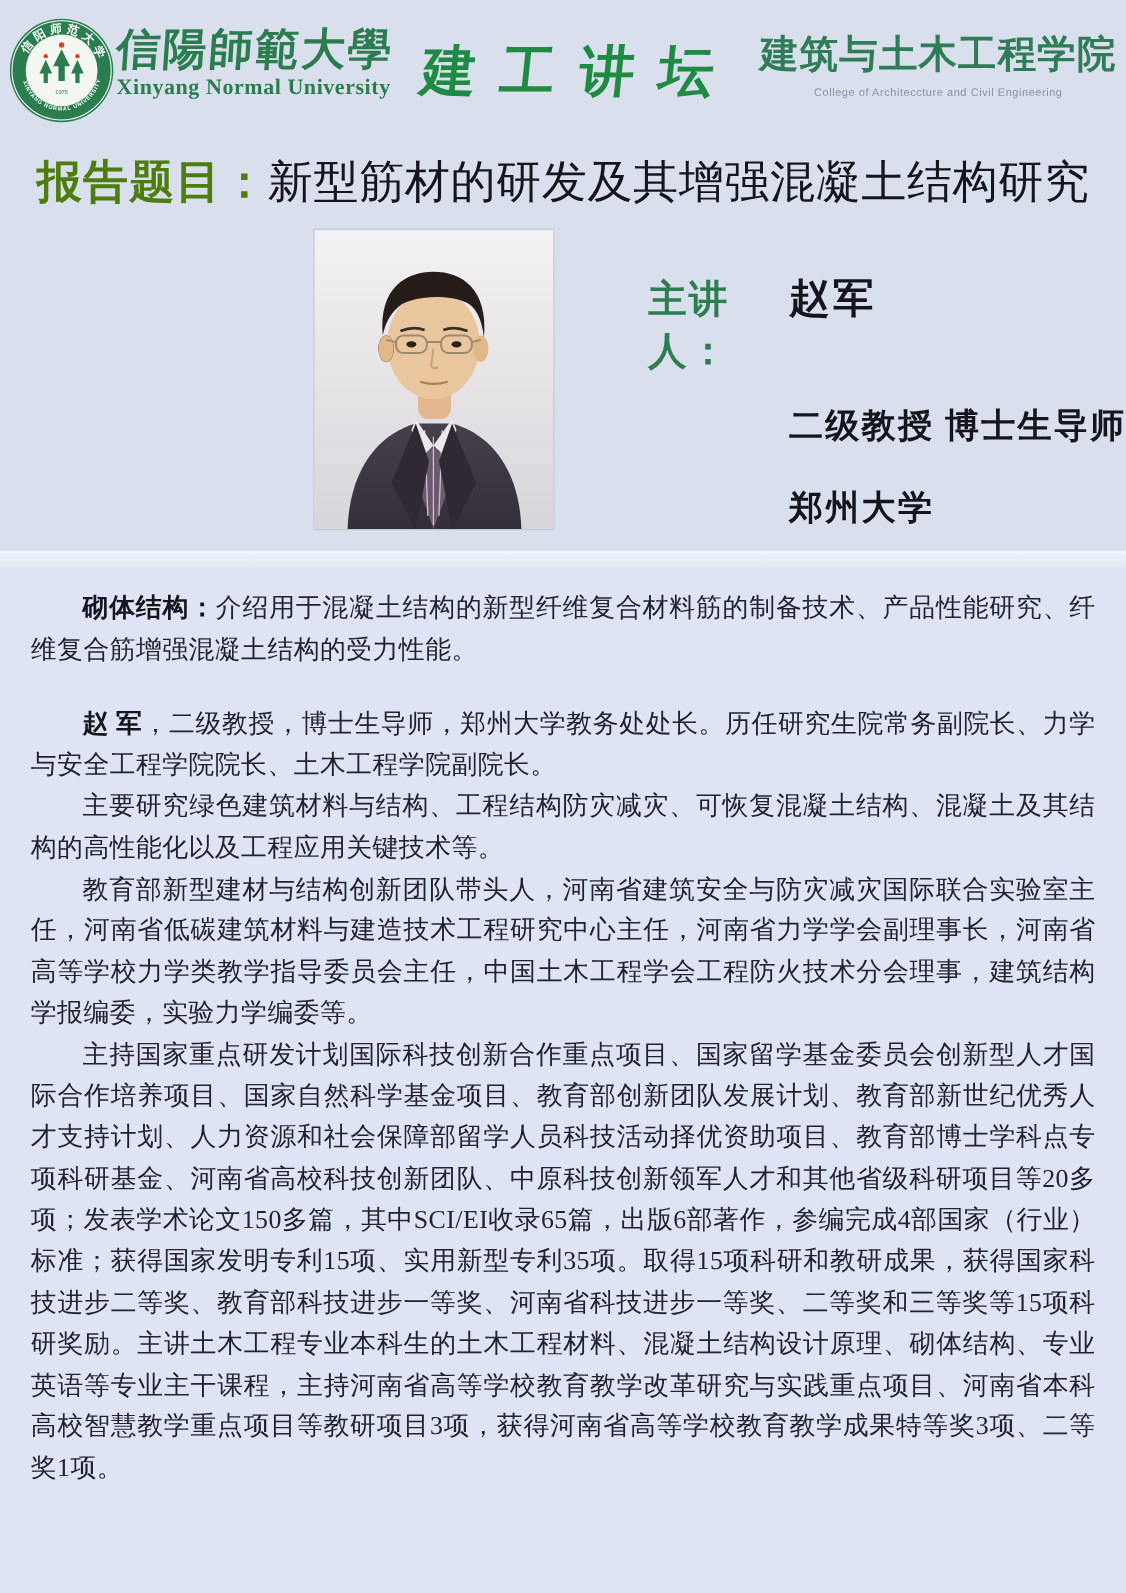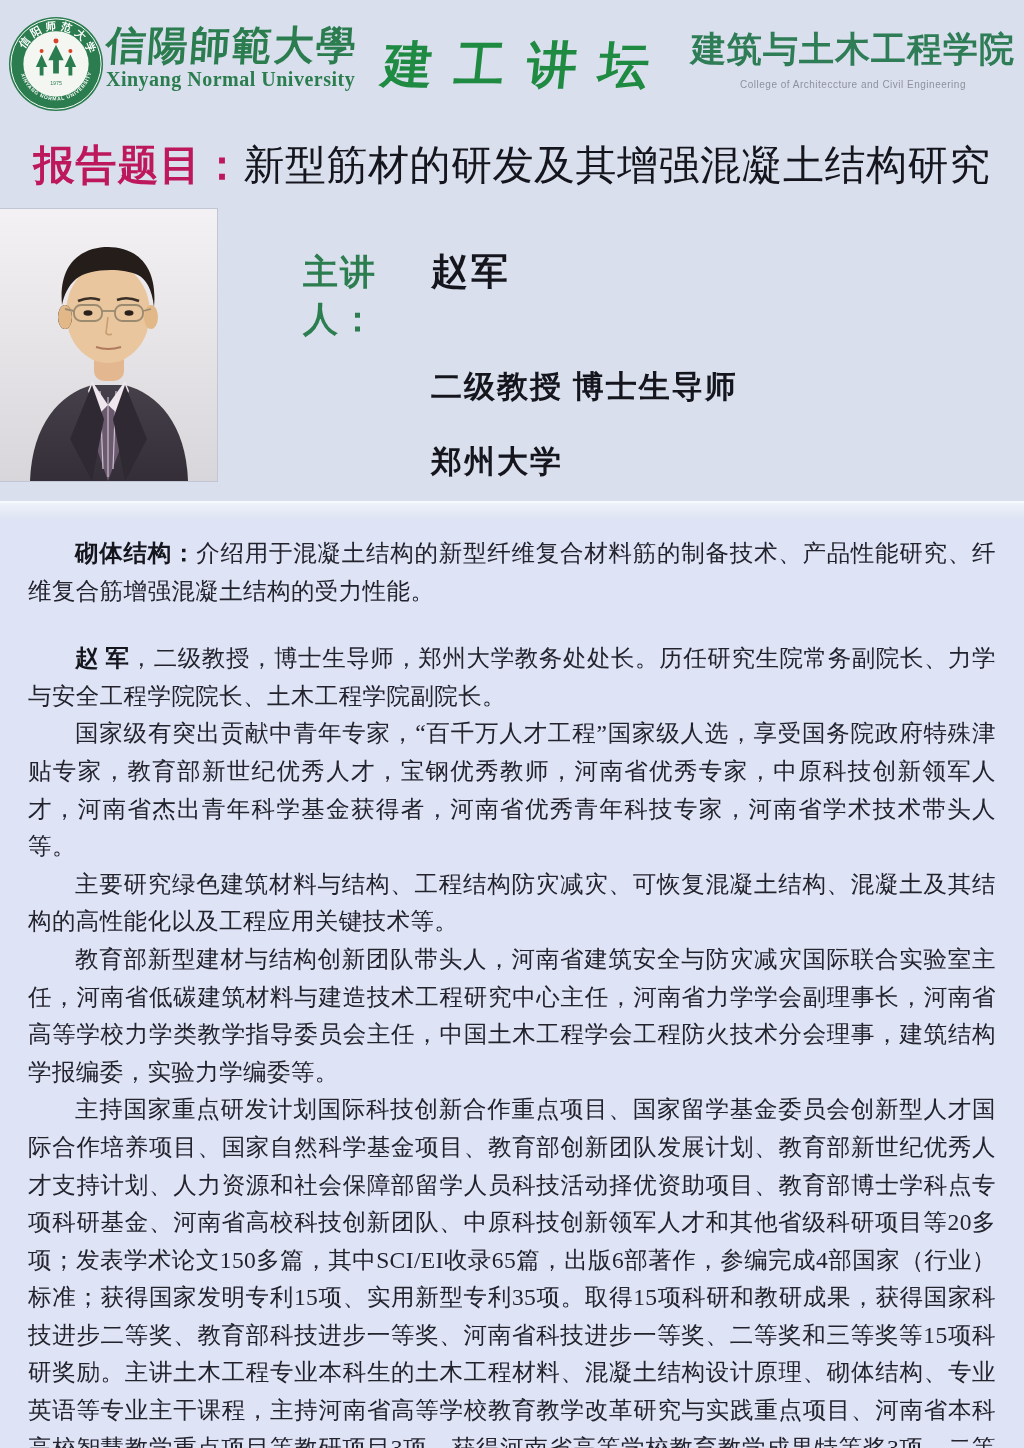--- a/index.html
+++ b/index.html
@@ -34,29 +34,29 @@
     font-family:"Liberation Sans","DejaVu Sans",sans-serif;
     font-weight:bold; font-size:35px; color:#2e7d56; letter-spacing:1px;
   }
   .college-en{
     font-family:"Liberation Sans","DejaVu Sans",sans-serif;
     font-size:10px; color:#8d929c; letter-spacing:.5px; margin-top:6px;
   }
   
   .title-row{ text-align:center; margin-top:22px; white-space:nowrap; }
   .title-label{
-    font-weight:bold; font-size:41px; color:#be185d; letter-spacing:1px;
+    font-weight:bold; font-size:41px; color:#4d7c0f; letter-spacing:1px;
     font-family:"Liberation Serif","DejaVu Serif",serif;
   }
   .title-text{
     font-weight:normal; font-size:41px; color:#15151d; letter-spacing:.5px;
     font-family:"Liberation Serif","DejaVu Serif",serif;
   }
   
-  .speaker-row{ display:flex; margin-top:16px; height:292px; }
+  .speaker-row{ display:flex; margin-top:16px; padding-left:125px; height:292px;justify-content:flex-end; }
   .photo{ width:217px; height:272px; flex:0 0 auto; box-shadow:0 0 0 1px rgba(120,125,140,.25); background:#eceaec; }
   .speaker-info{ margin-left:86px; padding-top:38px; }
   .speaker-line1{ display:flex; align-items:baseline; }
   .speaker-label{
     font-family:"Liberation Sans","DejaVu Sans",sans-serif;
     font-weight:bold; font-size:35px; color:#2c7d4f; letter-spacing:2px;
     width:128px; flex:0 0 auto;
   }
   .speaker-name{
     font-family:"Liberation Sans","DejaVu Sans",sans-serif;
@@ -205,21 +205,20 @@
     </div>
   </div>
 
   <div class="divider"></div>
 
   <div class="body-section">
     <p class="p-gap"><span class="lead">砌体结构：</span><span>介绍用于混凝土结构的新型纤维复合材料筋的制备技术、产品性能研究、纤维复合筋增强混凝土结构的受力性能。</span></p>
 
     <p><span class="lead">赵 军</span><span>，二级教授，博士生导师，郑州大学教务处处长。历任研究生院常务副院长、力学与安全工程学院院长、土木工程学院副院长。</span></p>
 
-    <p><span>国家级有突出贡献中青年专家，“百千万人才工程”国家级人选，享受国务院政府特殊津贴专家，教育部新世纪优秀人才，宝钢优秀教师，河南省优秀专家，中原科技创新领军人才，河南省杰出青年科学基金获得者，河南省优秀青年科技专家，河南省学术技术带头人等。</span></p>
 
     <p><span>主要研究绿色建筑材料与结构、工程结构防灾减灾、可恢复混凝土结构、混凝土及其结构的高性能化以及工程应用关键技术等。</span></p>
 
     <p><span>教育部新型建材与结构创新团队带头人，河南省建筑安全与防灾减灾国际联合实验室主任，河南省低碳建筑材料与建造技术工程研究中心主任，河南省力学学会副理事长，河南省高等学校力学类教学指导委员会主任，中国土木工程学会工程防火技术分会理事，建筑结构学报编委，实验力学编委等。</span></p>
 
     <p><span>主持国家重点研发计划国际科技创新合作重点项目、国家留学基金委员会创新型人才国际合作培养项目、国家自然科学基金项目、教育部创新团队发展计划、教育部新世纪优秀人才支持计划、人力资源和社会保障部留学人员科技活动择优资助项目、教育部博士学科点专项科研基金、河南省高校科技创新团队、中原科技创新领军人才和其他省级科研项目等20多项；发表学术论文150多篇，其中SCI/EI收录65篇，出版6部著作，参编完成4部国家（行业）标准；获得国家发明专利15项、实用新型专利35项。取得15项科研和教研成果，获得国家科技进步二等奖、教育部科技进步一等奖、河南省科技进步一等奖、二等奖和三等奖等15项科研奖励。主讲土木工程专业本科生的土木工程材料、混凝土结构设计原理、砌体结构、专业英语等专业主干课程，主持河南省高等学校教育教学改革研究与实践重点项目、河南省本科高校智慧教学重点项目等教研项目3项，获得河南省高等学校教育教学成果特等奖3项、二等奖1项。</span></p>
 
   </div>
 
 </div>

